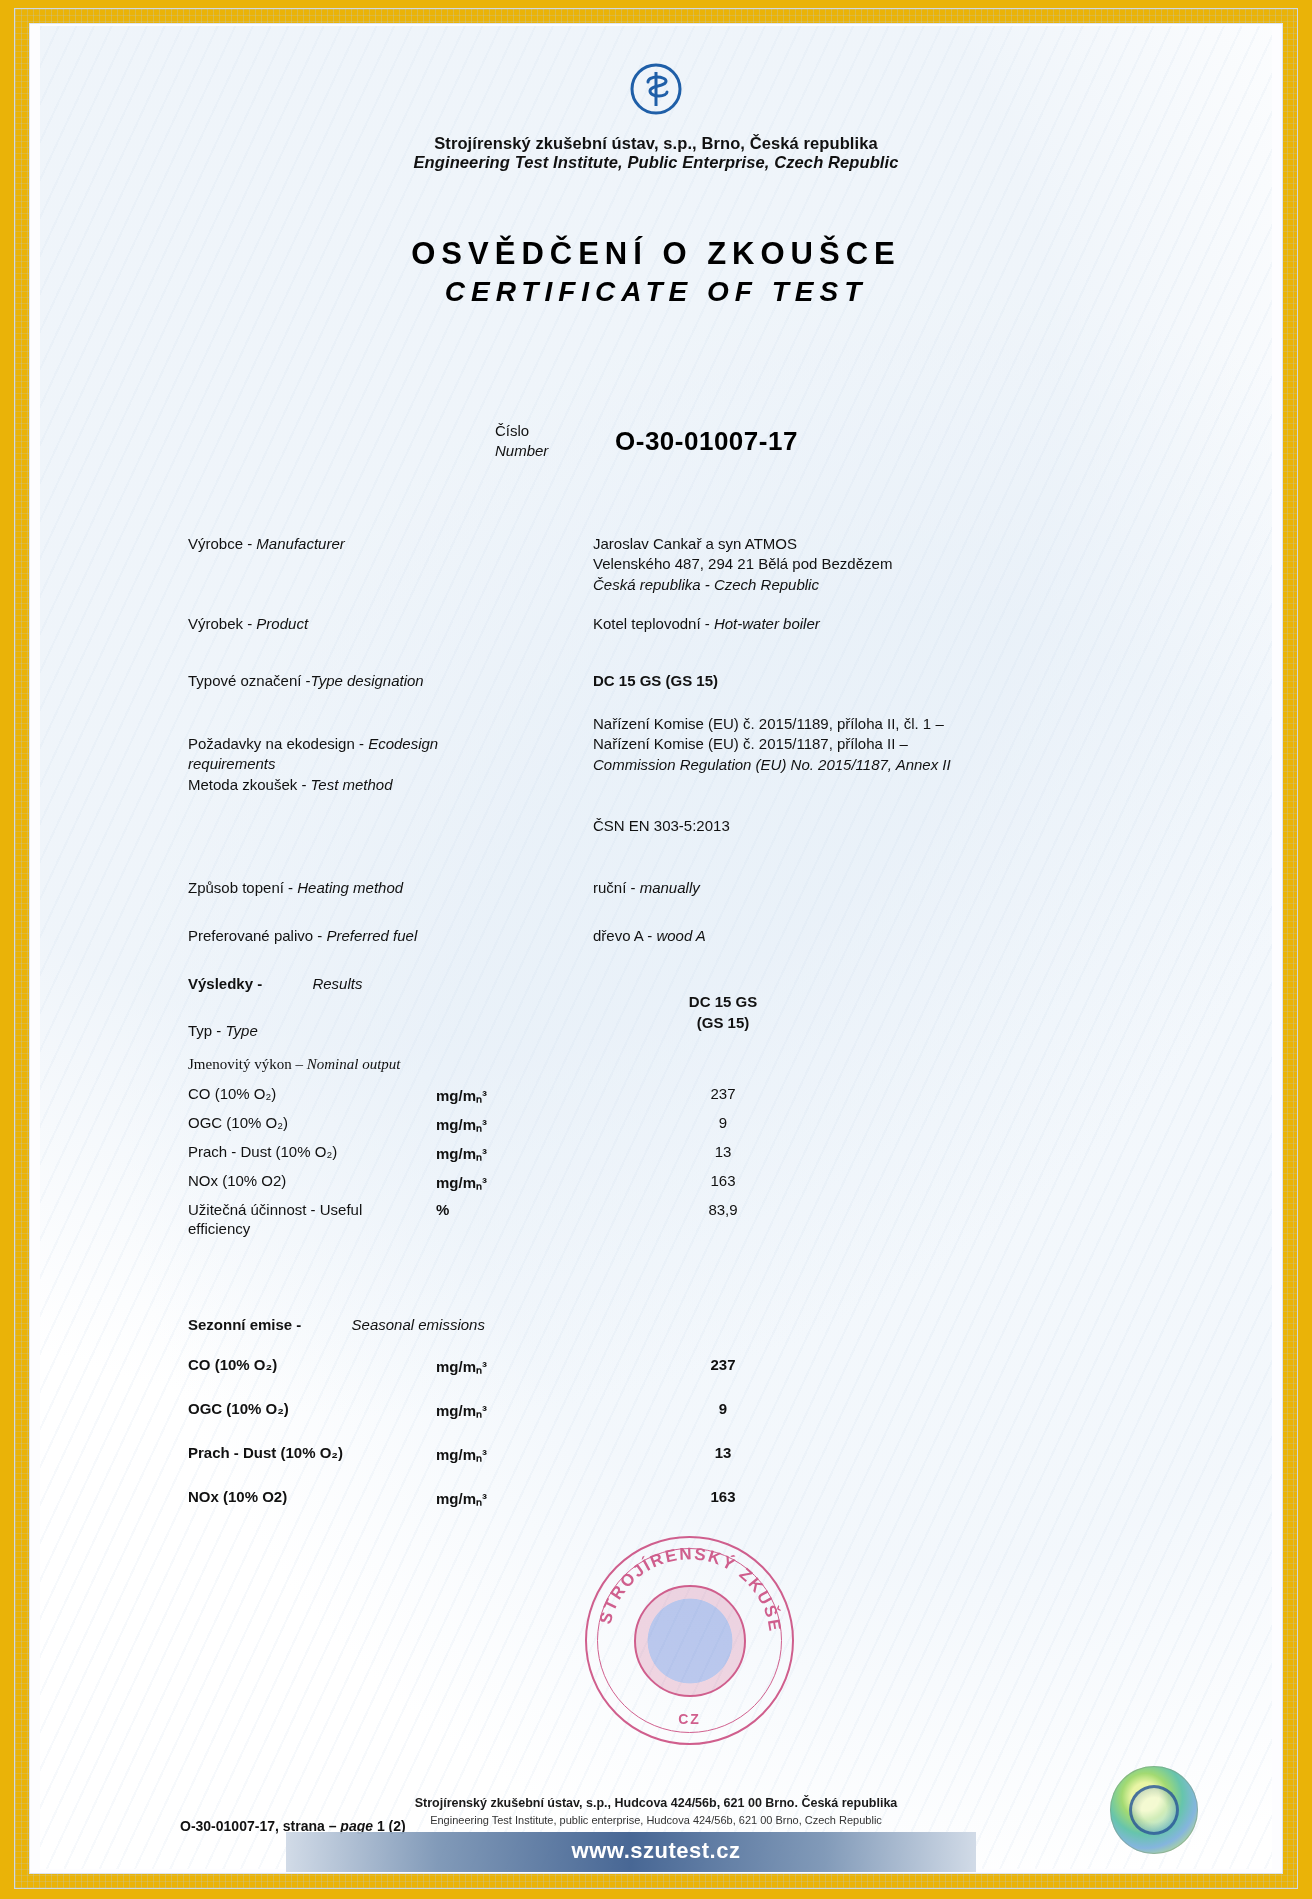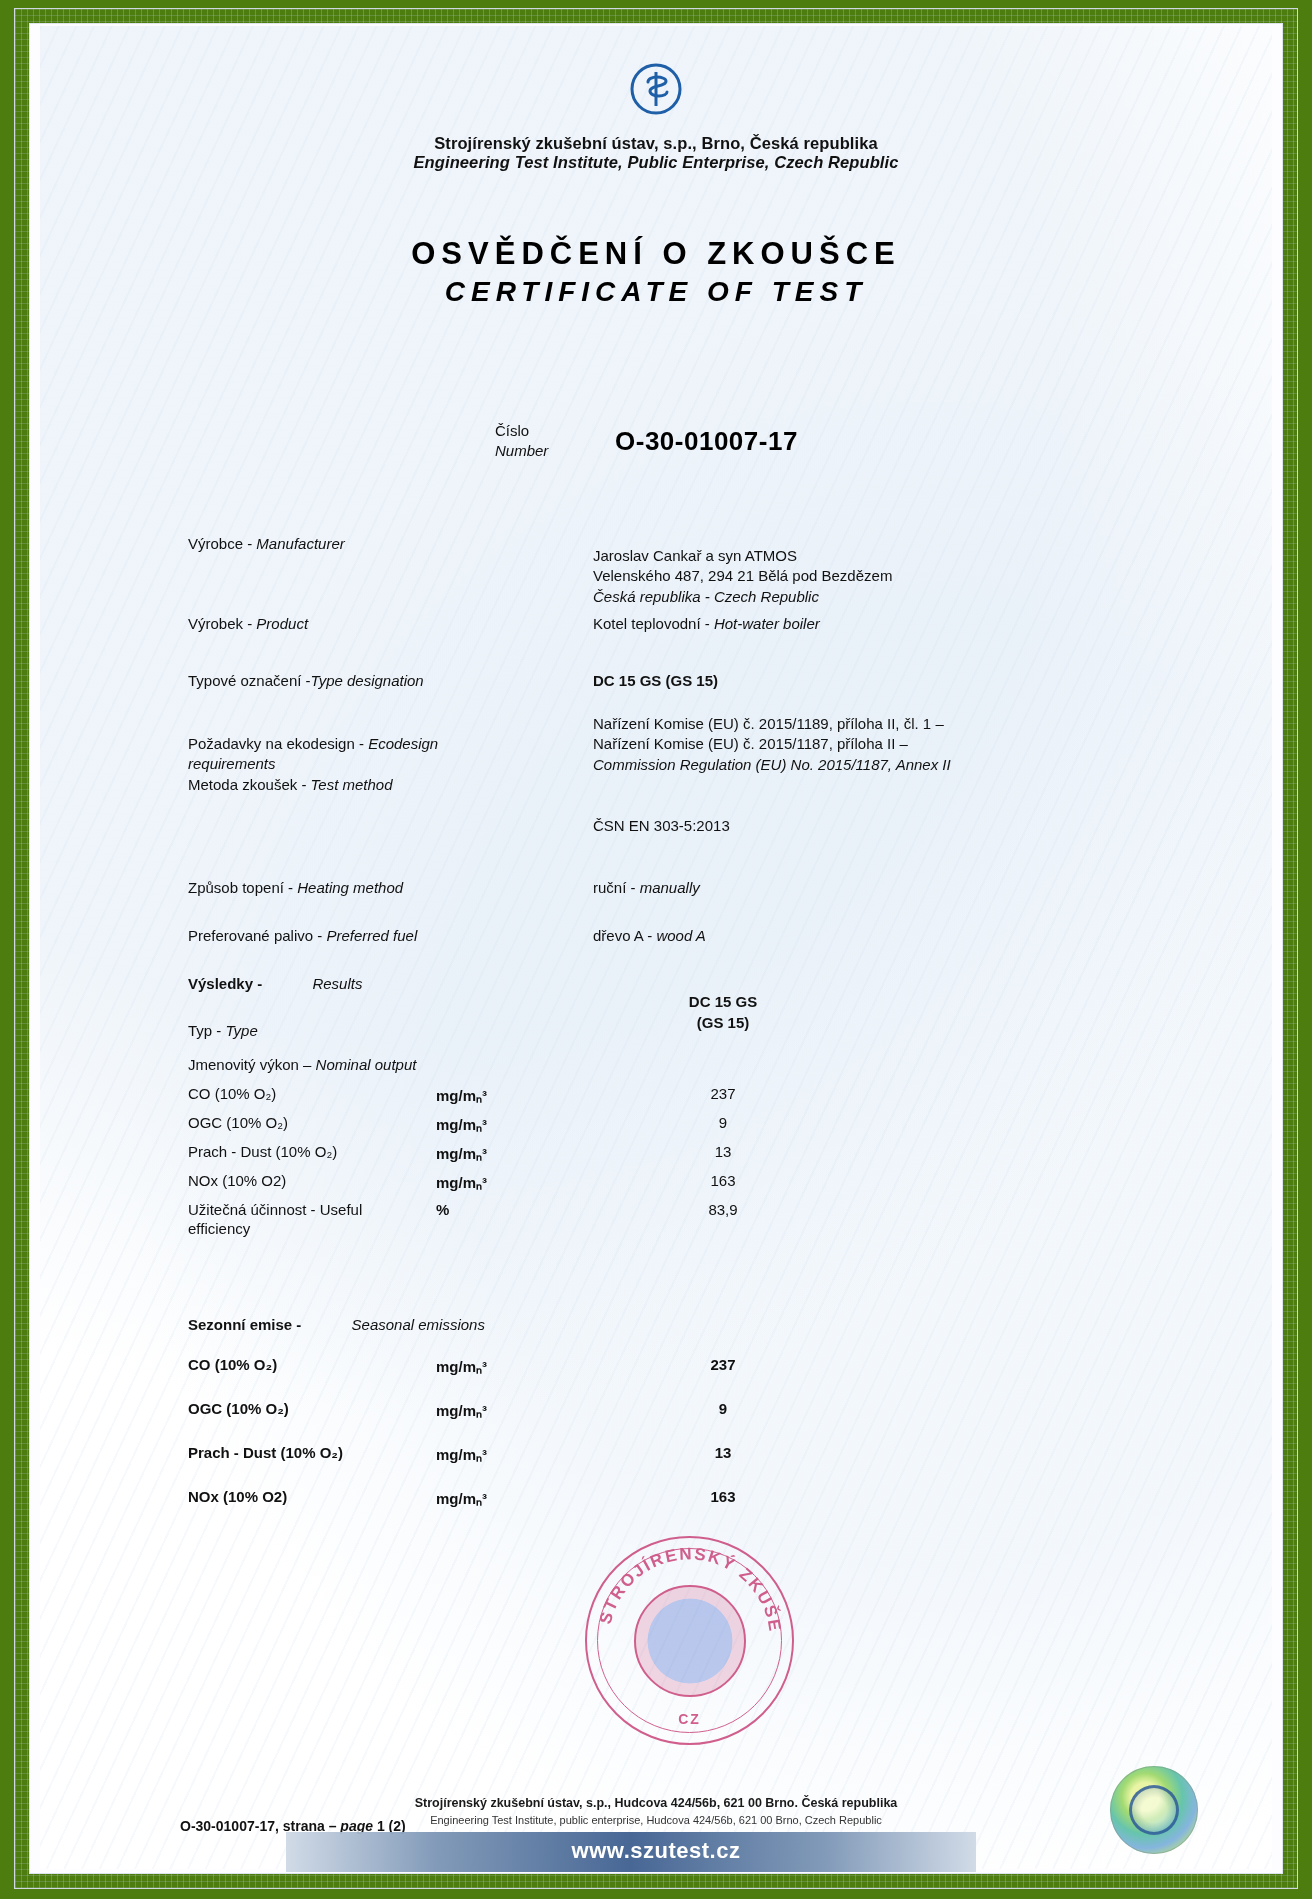--- a/index.html
+++ b/index.html
@@ -1,20 +1,20 @@
 <!DOCTYPE html>
 <html><head>
 <meta charset="utf-8">
 <style>
   html,body{margin:0;padding:0;background:#6d6d6d;}
   body{font-family:"Liberation Sans", sans-serif;}
   .page{
     position:relative;
     width:1312px;height:1899px;
-    background:#4d7c0f;
+    background:#eab308;
     overflow:hidden;
   }
   
   .security-frame{
     position:absolute;left:14px;top:8px;right:14px;bottom:10px;
     border:1px solid #cfd8e3;
     background:
       repeating-linear-gradient(90deg, rgba(180,200,220,.30) 0 1px, rgba(255,255,255,0) 1px 6px),
       repeating-linear-gradient(0deg, rgba(180,200,220,.22) 0 1px, rgba(255,255,255,0) 1px 6px);
   }
@@ -171,21 +171,21 @@
 
       <div class="num-label">
         <div>Číslo</div>
         <div class="en">Number</div>
       </div>
       <div class="num-value">O-30-01007-17</div>
 
       <div class="row lab" style="top:508px;">
         <span>Výrobce - </span><span class="it">Manufacturer</span>
       </div>
-      <div class="row val" style="top:508px;margin-top:12px;">
+      <div class="row val" style="top:508px;">
         <div>Jaroslav Cankař a syn ATMOS</div>
         <div>Velenského 487,  294 21  Bělá pod Bezdězem</div>
         <div class="it">Česká republika - Czech Republic</div>
       </div>
 
       <div class="row lab" style="top:588px;">
         <span>Výrobek - </span><span class="it"> Product</span>
       </div>
       <div class="row val" style="top:588px;">
         <span>Kotel teplovodní - </span><span class="it"> Hot-water boiler</span>
@@ -230,21 +230,21 @@
       <div class="row lab" style="top:995px;">
         <span>Typ - </span><span class="it">Type</span>
       </div>
       <div class="res-head">
         <div>DC 15 GS</div>
         <div>(GS 15)</div>
       </div>
 
       <div class="tbl">
         <div class="line">
-          <div class="c1" style="width:420px;">
+          <div class="c1" style="width:420px;font-family:Liberation Serif, serif;">
             <span>Jmenovitý výkon – </span><span class="it">Nominal output</span>
           </div>
         </div>
         <div class="line">
           <div class="c1">CO (10% O₂)</div>
           <div class="c2">mg/mₙ³</div>
           <div class="c3">237</div>
         </div>
         <div class="line">
           <div class="c1">OGC (10% O₂)</div>

